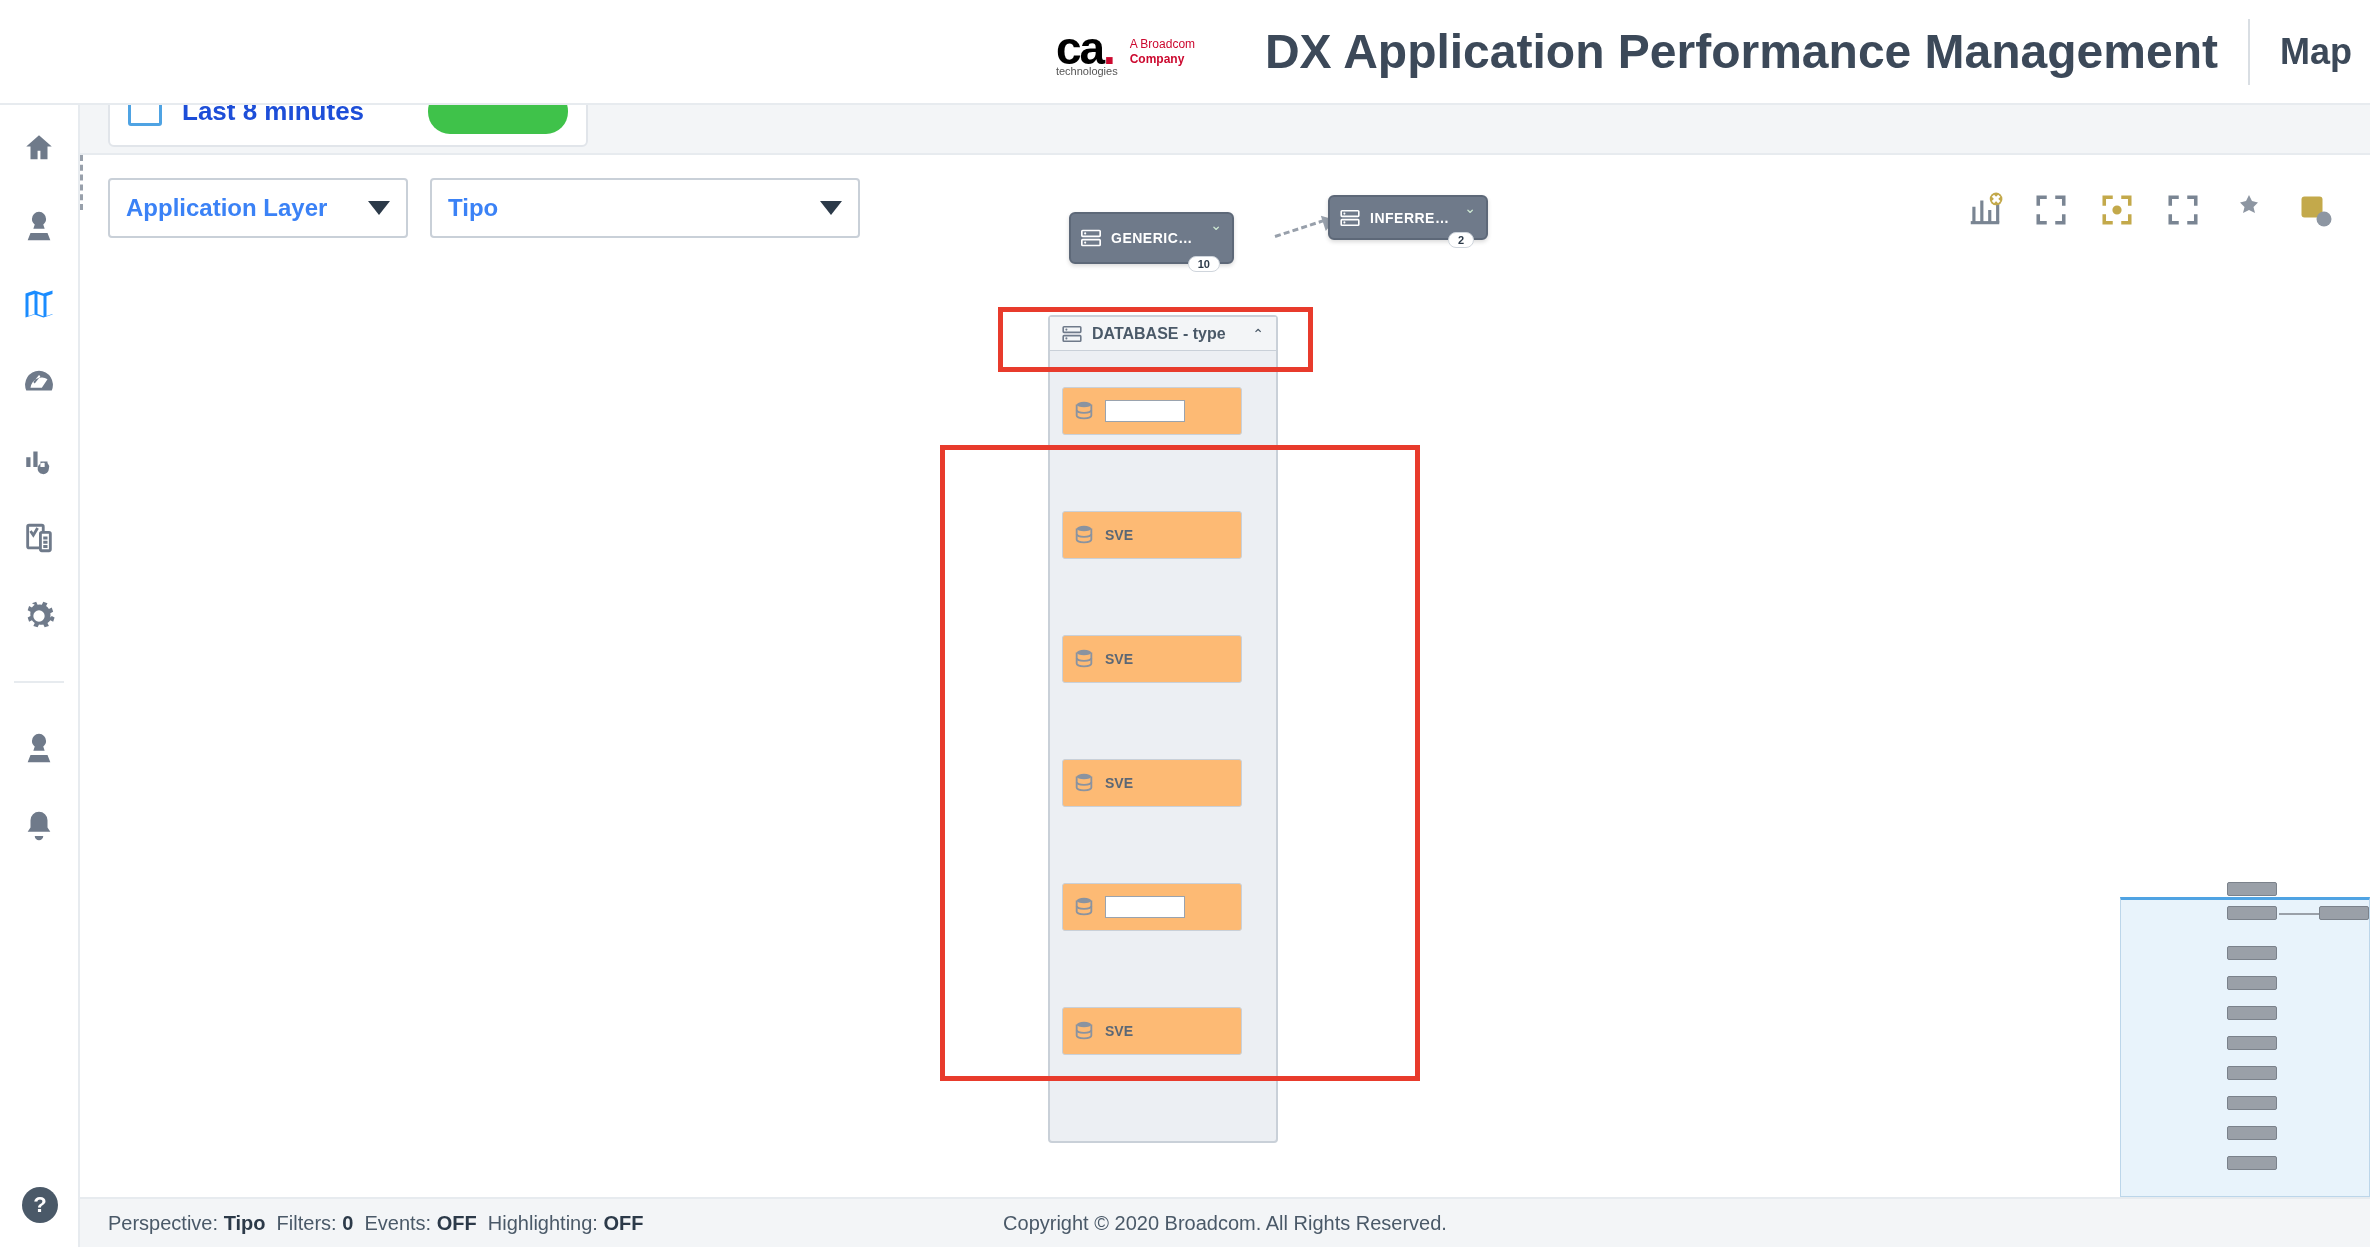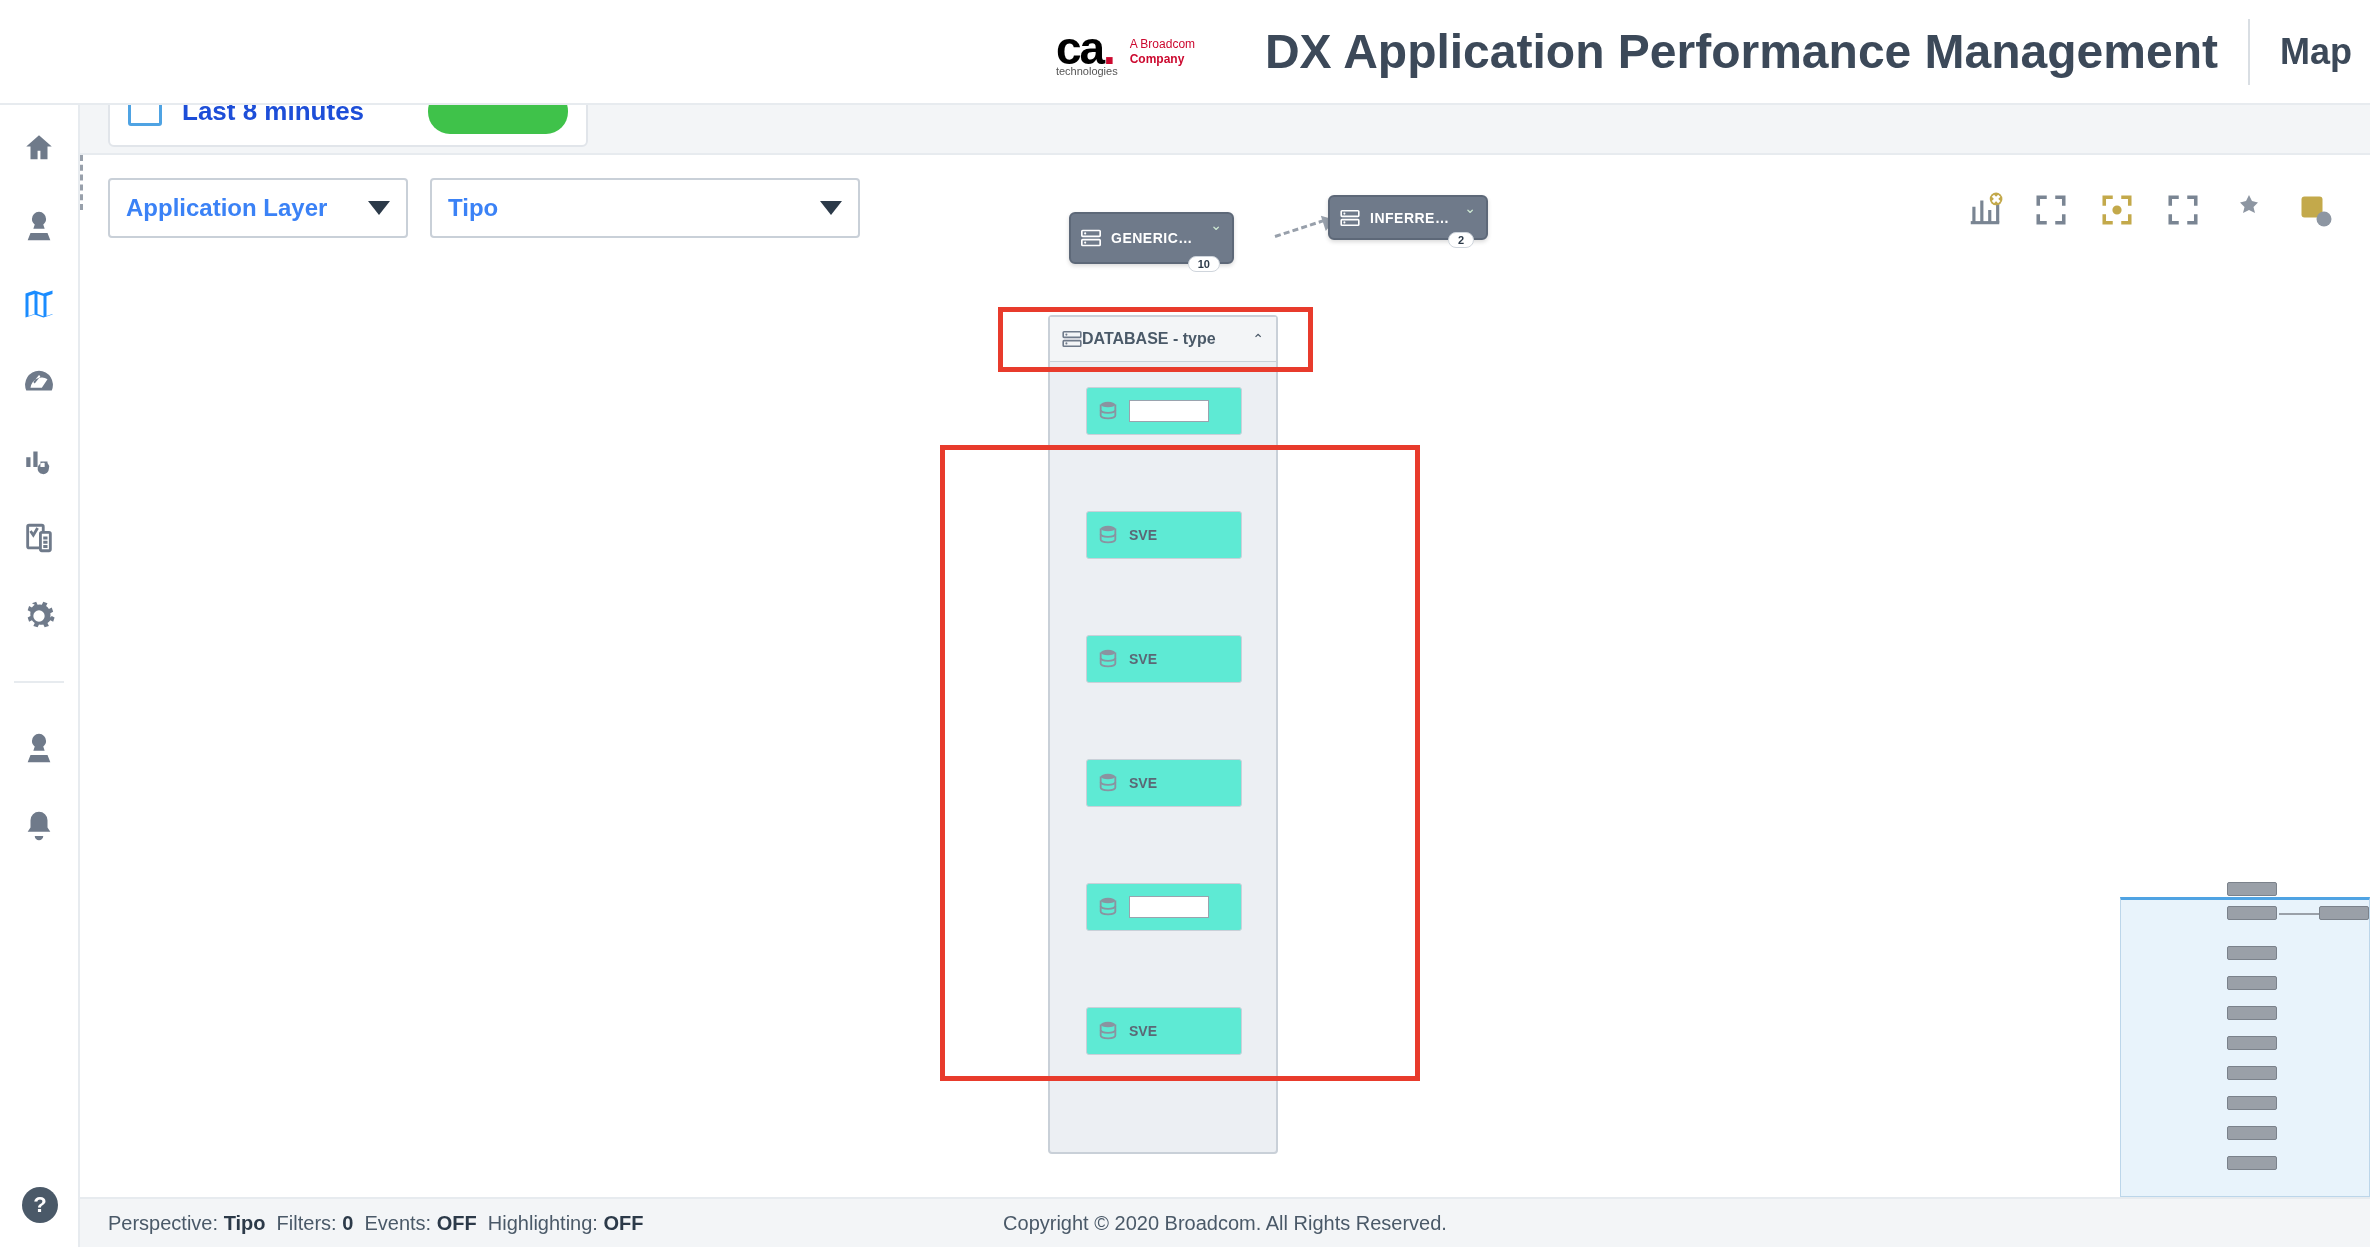--- a/index.html
+++ b/index.html
@@ -155,29 +155,29 @@
   .db-body-highlight{
     position:absolute;left:860px;top:290px;width:480px;height:636px;
     border:5px solid #e83b2c;z-index:5;pointer-events:none;
   }
   .db-panel{
     position:absolute;left:968px;top:160px;width:230px;
     background:#eceff3;border:2px solid #c9d0d8;border-radius:4px;
     padding-bottom:790px;
   }
   .db-hdr{
-    height:45px;border-bottom:1px solid #c9d0d8;display:flex;align-items:center;
-    padding:0 12px;background:#f3f5f7;cursor:pointer;
+    height:34px;border-bottom:1px solid #c9d0d8;display:flex;align-items:center;
+    padding:0 12px;gap:10px;background:#f3f5f7;cursor:pointer;
   }
   .db-hdr-label{font-size:16px;color:#4a5968;font-weight:600;flex:1;}
   .db-hdr-caret{font-size:14px;color:#4a5968;}
   .db-items{position:absolute;left:12px;right:34px;top:70px;display:flex;flex-direction:column;gap:76px;}
   .db-item{
-    height:48px;background:#5eead4;border:1.5px solid #c9d0d8;border-radius:3px;
-    display:flex;align-items:center;gap:10px;padding:0 10px;cursor:pointer;margin-left:24px;
+    height:48px;background:#fdba74;border:1.5px solid #c9d0d8;border-radius:3px;
+    display:flex;align-items:center;gap:10px;padding:0 10px;cursor:pointer;
   }
   .db-item.masked .db-txt{
     display:inline-block;width:80px;height:22px;background:#fff;border:1.5px solid #9aa3ae;
   }
   .db-txt{font-size:14px;color:#5b6775;font-weight:600;}
   .db-icon{width:22px;height:22px;display:flex;align-items:center;justify-content:center;}
 
   
   .map-tools{
     position:absolute;right:35px;top:35px;display:flex;gap:26px;align-items:center;

